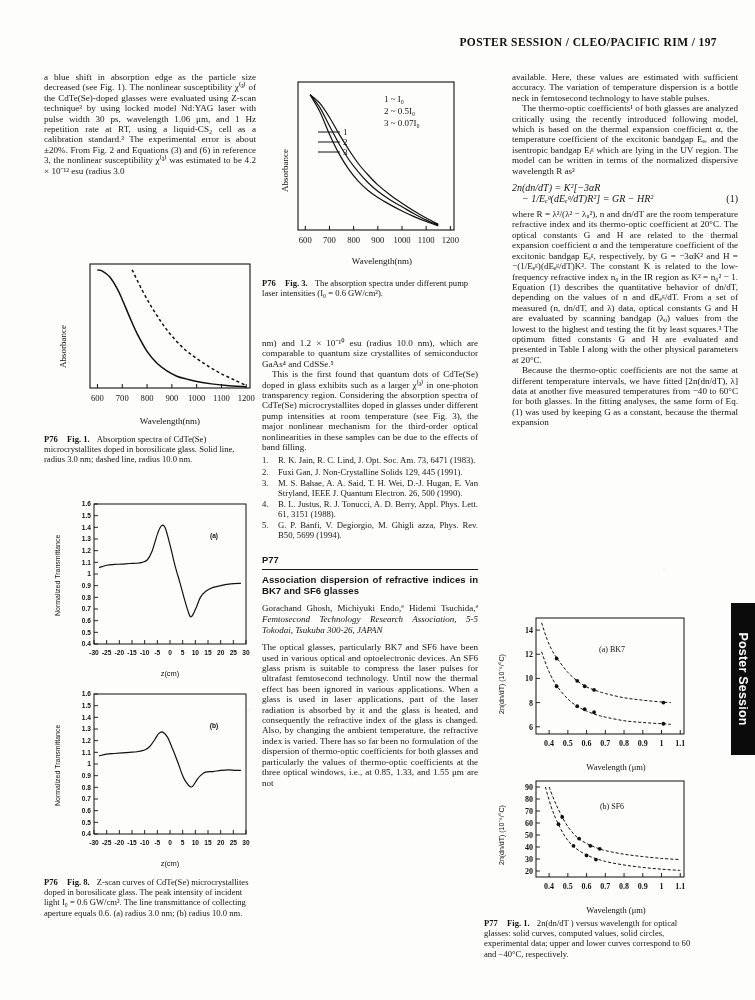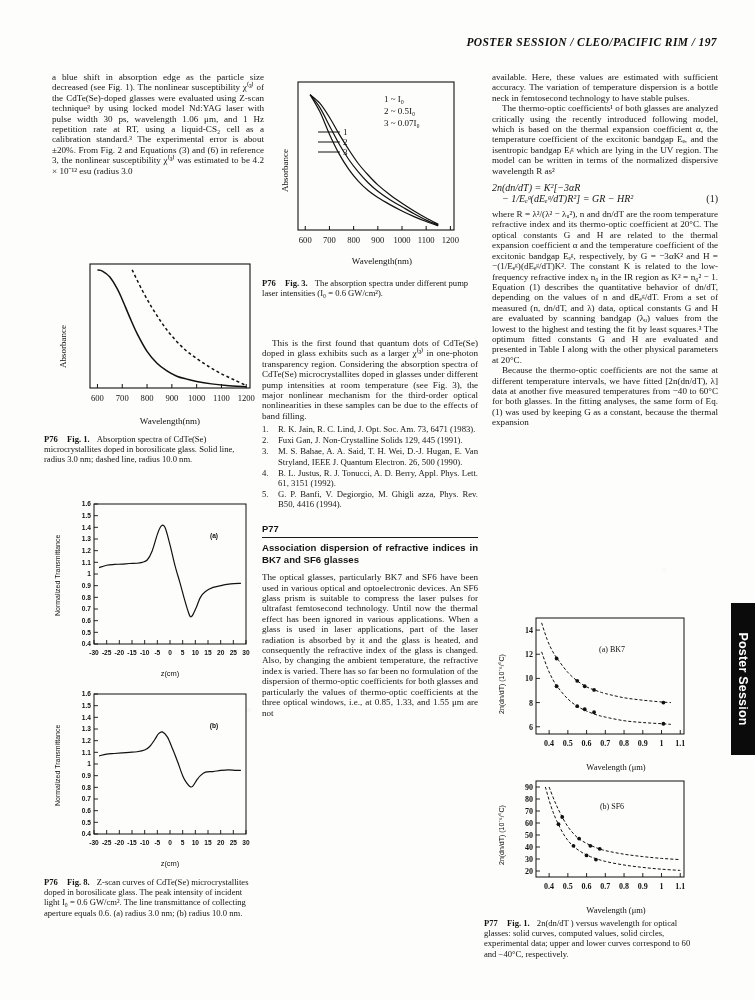--- a/index.html
+++ b/index.html
@@ -22,40 +22,40 @@
       radial-gradient(circle at 12% 8%, rgba(0,0,0,0.035) 0 2px, transparent 3px),
       radial-gradient(circle at 68% 22%, rgba(0,0,0,0.03) 0 1.5px, transparent 3px),
       radial-gradient(circle at 33% 71%, rgba(0,0,0,0.03) 0 1.5px, transparent 3px),
       radial-gradient(circle at 88% 57%, rgba(0,0,0,0.025) 0 1.5px, transparent 3px);
     opacity:.8;
   }
 
   .hdr{
     position:absolute;top:36px;right:38px;
     font-family:"Liberation Serif", serif;
-    font-style:italic;font-weight:bold;
+    font-weight:bold;
     font-size:11.5px;letter-spacing:.4px;
     color:#101010;
     white-space:nowrap;
   }
 
   .col{
     position:absolute;
     text-align:justify;
     font-size:9.1px;
     line-height:10.4px;
     color:#161616;
     -webkit-font-smoothing:none;
   }
   .col p{margin:0 0 0 0;text-indent:10px;}
   .col p.noind{text-indent:0;}
 
-  #col1{left:52px;top:72px;width:212px;}
+  #col1{left:44px;top:72px;width:212px;}
   #col2{left:262px;top:72px;width:216px;}
-  #col3{left:492px;top:72px;width:226px;}
+  #col3{left:512px;top:72px;width:226px;}
   i{font-style:italic;}
 
   .caption{
     position:absolute;
     font-size:8.6px;line-height:10.2px;
     text-align:left;
     color:#141414;
   }
   .caption b{font-weight:bold;}
 
@@ -355,47 +355,51 @@
   </svg>
 </div>
 
 <div class="caption" style="left:262px;top:278px;width:216px;">
   <b>P76</b>
   <b style="margin-left:7px">Fig. 3.</b>
   <span style="margin-left:5px">The absorption spectra under different pump laser intensities (I₀ = 0.6 GW/cm²).</span>
 </div>
 
 <div class="col" id="col2" style="top:338px;">
+  <p class="noind">nm) and 1.2 × 10⁻¹⁰ esu (radius 10.0 nm), which are comparable to quantum size crystallites of semiconductor GaAs⁴ and CdSSe.⁵</p>
   <p>This is the first found that quantum dots of CdTe(Se) doped in glass exhibits such as a larger χ⁽³⁾ in one-photon transparency region. Considering the absorption spectra of CdTe(Se) microcrystallites doped in glasses under different pump intensities at room temperature (see Fig. 3), the major nonlinear mechanism for the third-order optical nonlinearities in these samples can be due to the effects of band filling.</p>
   <div class="ref" id="ref-list" style="margin-top:3px">
       <div class="ref-row">
         <div class="ref-num">1.</div>
         <div class="ref-txt">R. K. Jain, R. C. Lind, J. Opt. Soc. Am. 73, 6471 (1983).</div>
       </div>
       <div class="ref-row">
         <div class="ref-num">2.</div>
         <div class="ref-txt">Fuxi Gan, J. Non-Crystalline Solids 129, 445 (1991).</div>
       </div>
       <div class="ref-row">
         <div class="ref-num">3.</div>
         <div class="ref-txt">M. S. Bahae, A. A. Said, T. H. Wei, D.-J. Hugan, E. Van Stryland, IEEE J. Quantum Electron. 26, 500 (1990).</div>
       </div>
       <div class="ref-row">
         <div class="ref-num">4.</div>
-        <div class="ref-txt">B. L. Justus, R. J. Tonucci, A. D. Berry, Appl. Phys. Lett. 61, 3151 (1992).</div>
+        <div class="ref-txt">B. L. Justus, R. J. Tonucci, A. D. Berry, Appl. Phys. Lett. 61, 3151 (1988).</div>
       </div>
       <div class="ref-row">
         <div class="ref-num">5.</div>
-        <div class="ref-txt">G. P. Banfi, V. Degiorgio, M. Ghigli azza, Phys. Rev. B50, 4416 (1994).</div>
+        <div class="ref-txt">G. P. Banfi, V. Degiorgio, M. Ghigli azza, Phys. Rev. B50, 5699 (1994).</div>
       </div>
     </div>
   <div style="height:14px"></div>
   <div class="sec-id">P77</div>
   <div class="rule"></div>
   <div class="sec-title">Association dispersion of refractive indices in BK7 and SF6 glasses</div>
+  <div class="authors">
+    <span>Gorachand Ghosh, Michiyuki Endo,ª Hidemi Tsuchida,ª </span><i>Femtosecond Technology Research Association, 5-5 Tokodai, Tsukuba 300-26, JAPAN</i>
+  </div>
   <p class="noind">The optical glasses, particularly BK7 and SF6 have been used in various optical and optoelectronic devices. An SF6 glass prism is suitable to compress the laser pulses for ultrafast femtosecond technology. Until now the thermal effect has been ignored in various applications. When a glass is used in laser applications, part of the laser radiation is absorbed by it and the glass is heated, and consequently the refractive index of the glass is changed. Also, by changing the ambient temperature, the refractive index is varied. There has so far been no formulation of the dispersion of thermo-optic coefficients for both glasses and particularly the values of thermo-optic coefficients at the three optical windows, i.e., at 0.85, 1.33, and 1.55 μm are not</p>
 </div>
 
 <div class="col" id="col3">
   <p class="noind">available. Here, these values are estimated with sufficient accuracy. The variation of temperature dispersion is a bottle neck in femtosecond technology to have stable pulses.</p>
   <p>The thermo-optic coefficients¹ of both glasses are analyzed critically using the recently introduced following model, which is based on the thermal expansion coefficient α, the temperature coefficient of the excitonic bandgap Eₑ, and the isentropic bandgap Eᵢᵍ which are lying in the UV region. The model can be written in terms of the normalized dispersive wavelength R as²</p>
   <div style="height:6px"></div>
   <div style="font-style:italic;font-size:10px;line-height:11px;">
     <div>2n(dn/dT) = K²[−3αR</div>
     <div style="display:flex;justify-content:space-between;align-items:flex-end;padding-left:10px;">

